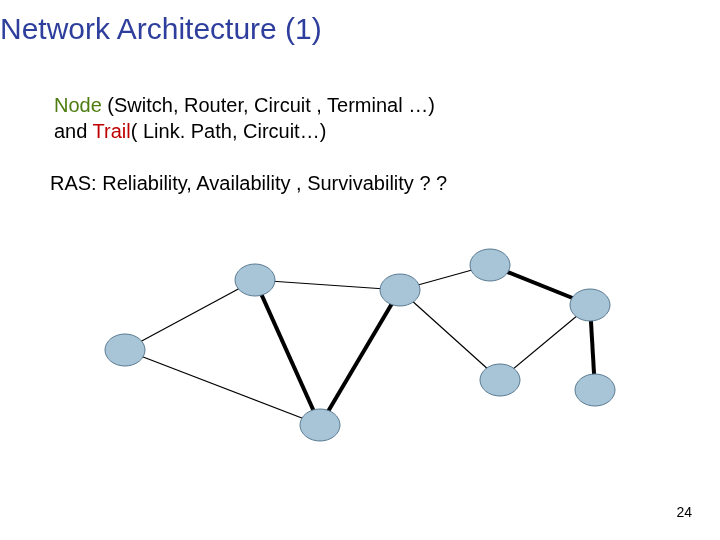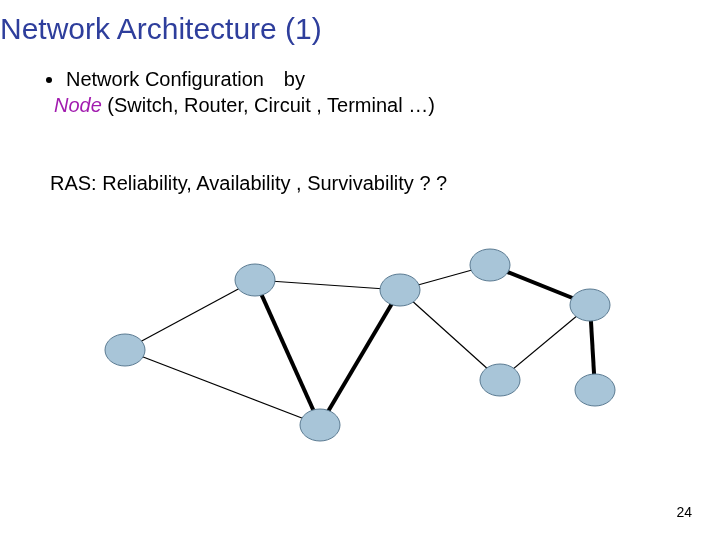--- a/index.html
+++ b/index.html
@@ -49,21 +49,21 @@
     color: #000;
   }
   .ras {
     position: absolute;
     left: 50px;
     top: 172px;
     font-size: 20px;
     color: #000;
   }
   .red { color: #c00000; }
-  .blue-txt { color: #a21caf; font-style: italic; }
+  .blue-txt { color: #4d7c0f; }
   .diagram {
     position: absolute;
     left: 60px;
     top: 220px;
     width: 600px;
     height: 260px;
   }
   .pagenum {
     position: absolute;
     right: 28px;
@@ -72,29 +72,28 @@
     color: #000;
   }
 </style>
 </head>
 <body>
 
 <div class="slide">
 
   <div class="title">Network Architecture (1)</div>
 
-  <div class="bullet-row" style="top:68px">
-    <div class="bullet-dot"></div>
-    <div>Network Configuration by</div>
-  </div>
 
   <div class="body-line" style="top:94px">
     <span class="blue-txt">Node</span><span> (Switch, Router, Circuit , Terminal …)</span>
   </div>
 
+  <div class="body-line" style="top:120px">
+    <span>and </span><span class="red">Trail</span><span>( Link. Path, Circuit…)</span>
+  </div>
 
   <div class="ras">RAS: Reliability, Availability , Survivability ? ?</div>
 
   <svg class="diagram" viewBox="0 220 600 260">
     <g id="edges">
         <line x1="65" y1="350" x2="195" y2="280" stroke="#000000" stroke-width="1.2"></line>
         <line x1="65" y1="350" x2="260" y2="425" stroke="#000000" stroke-width="1.2"></line>
         <line x1="195" y1="280" x2="260" y2="425" stroke="#000000" stroke-width="4"></line>
         <line x1="260" y1="425" x2="340" y2="290" stroke="#000000" stroke-width="4"></line>
         <line x1="195" y1="280" x2="340" y2="290" stroke="#000000" stroke-width="1.2"></line>

